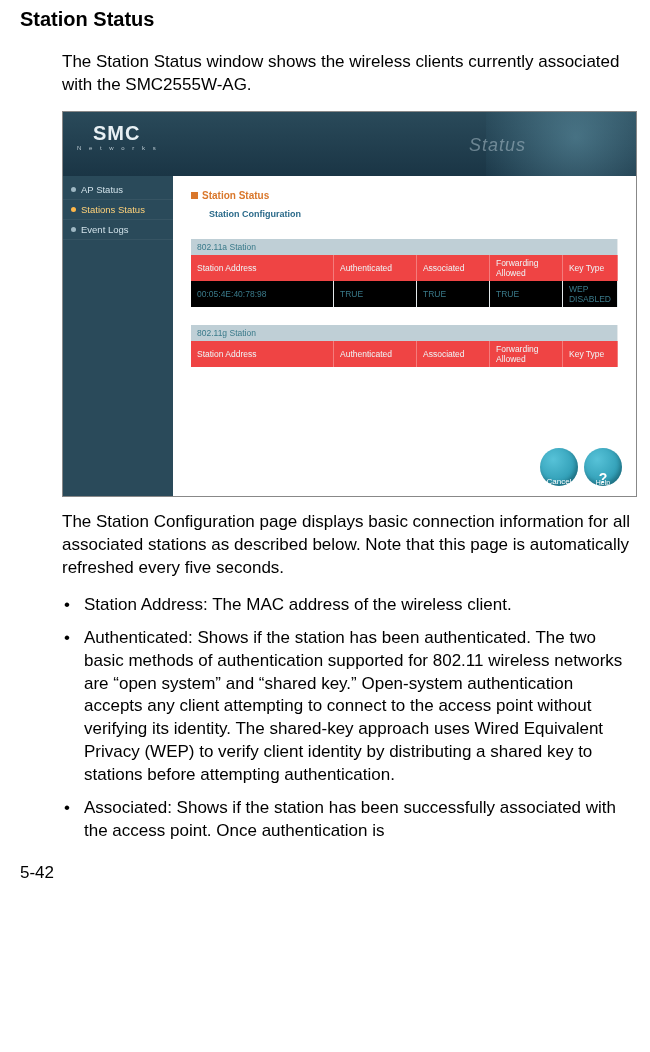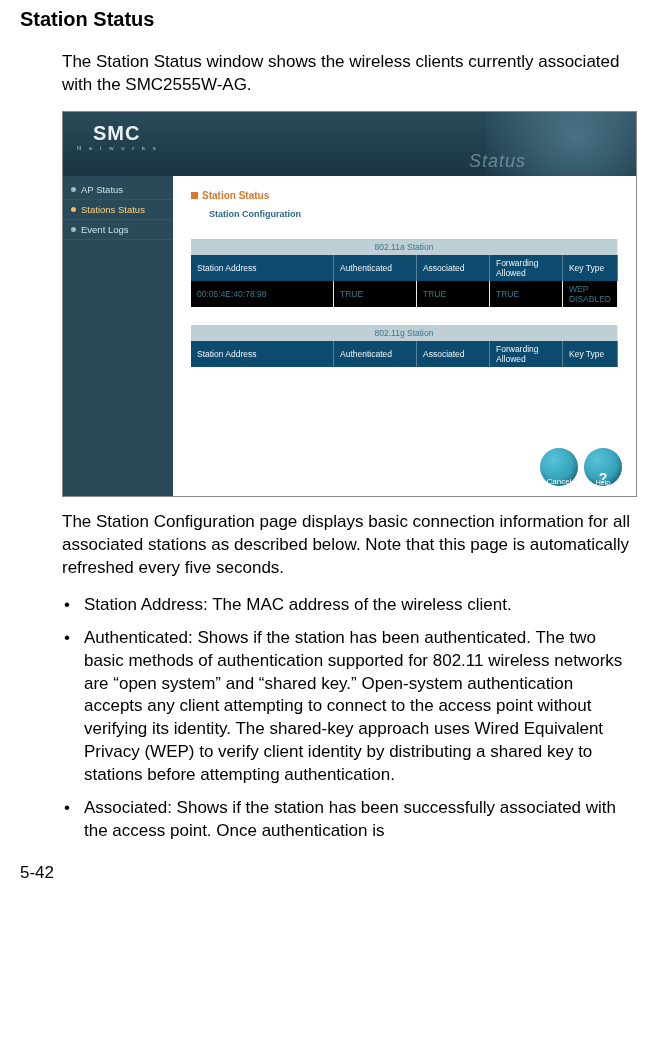--- a/index.html
+++ b/index.html
@@ -60,21 +60,21 @@
   .ss-people {
     position: absolute;
     right: 0; top: 0;
     width: 150px; height: 64px;
     background: radial-gradient(circle at 60% 40%, rgba(120,180,200,.6), rgba(40,80,100,.2));
     opacity: .7;
   }
   .ss-status-label {
     position: absolute;
     right: 110px;
-    bottom: 4px;
+    bottom: 20px;
     font-size: 18px;
     color: rgba(170,190,200,.55);
     font-style: italic;
     letter-spacing: 1px;
   }
   .ss-tabbar {
     position: absolute;
     right: 0;
     bottom: -18px;
     background: #b8c8d0;
@@ -142,25 +142,24 @@
   }
   .tbl {
     width: 100%;
     border-collapse: collapse;
     font-size: 8.5px;
     margin-bottom: 18px;
   }
   .tbl .band {
     background: #bfcfd6;
     color: #3a5560;
-    text-align: center;
     font-size: 8.5px;
   }
   .tbl th {
-    background: #0c4a6e;
+    background: #ef4444;
     color: #eef6f8;
     font-weight: normal;
     text-align: left;
     padding: 3px 6px;
     border-right: 1px solid rgba(255,255,255,.3);
   }
   .tbl td {
     padding: 3px 6px;
     color: #3a7a8a;
     border-right: 1px solid #e4e9eb;

